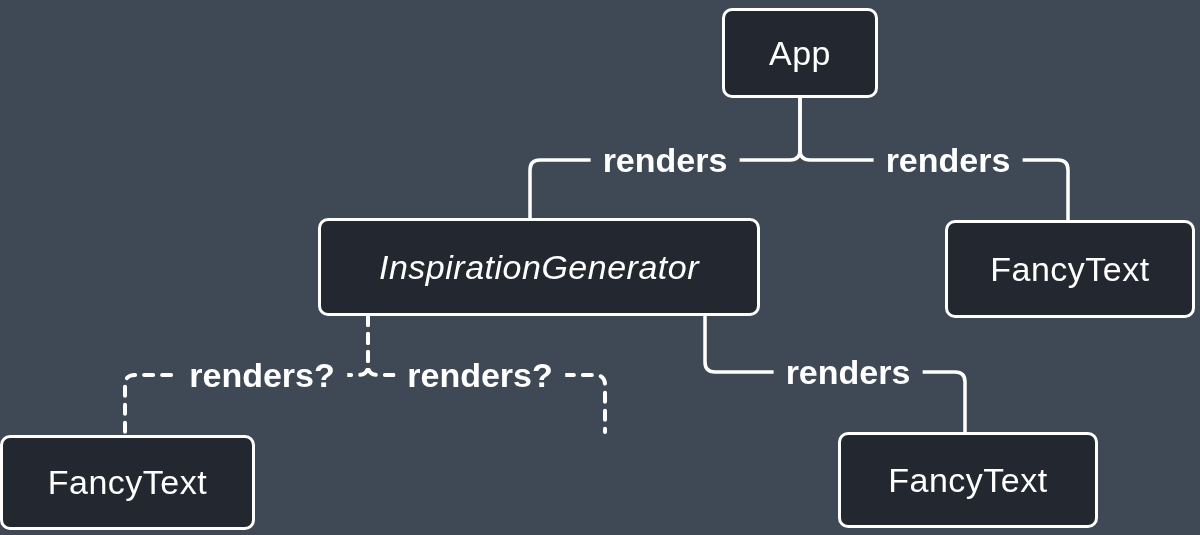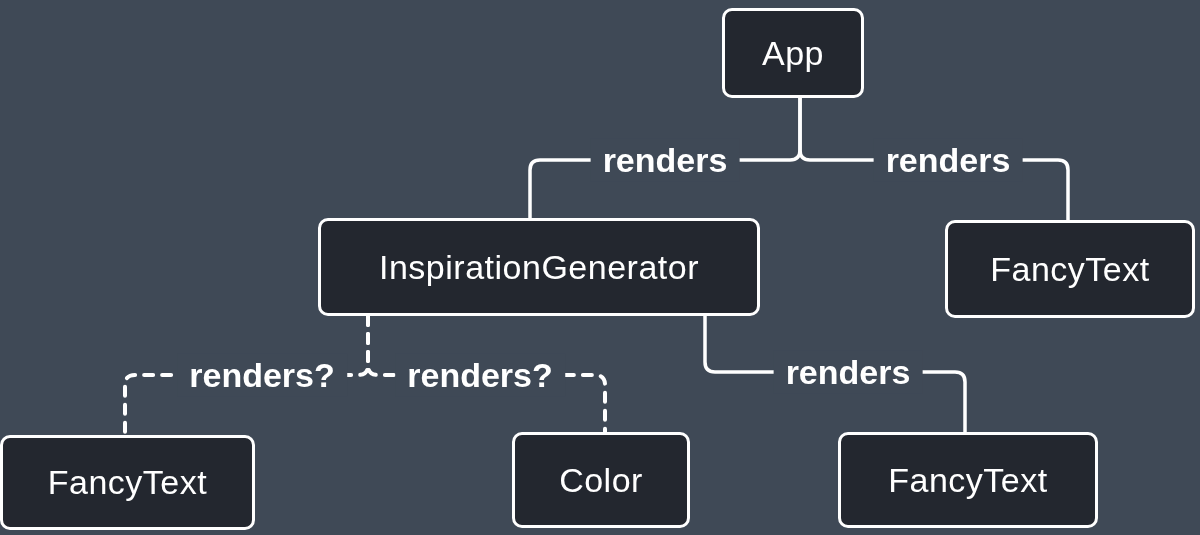--- a/index.html
+++ b/index.html
@@ -51,22 +51,22 @@
     z-index: 2;
     transform: translate(-50%, -50%);
     background: #3F4956;
     color: #FFFFFF;
     font-size: 34px;
     font-weight: 700;
     padding: 2px 12px;
     white-space: nowrap;
   }
   
-  .node-app                   { left: 722px; top:   8px; width: 142px; height:  90px; }
-  .node-inspiration-generator { left: 318px; top: 218px; width: 442px; height:  98px; }
+  .node-app                   { left: 722px; top:   8px; width: 156px; height:  90px; }
+  .node-inspiration-generator { left: 318px; top: 218px; width: 442px; height:  98px; font-style: italic; }
   .node-fancy-text-top        { left: 945px; top: 220px; width: 250px; height:  98px; }
   .node-fancy-text-bottom     { left:   0px; top: 435px; width: 255px; height:  95px; }
   .node-color                 { left: 512px; top: 432px; width: 178px; height:  96px; }
   .node-copyright             { left: 838px; top: 432px; width: 260px; height:  96px; }
   
   .label-app-ig        { left: 665px; top: 160px; }
   .label-app-ft        { left: 948px; top: 160px; }
   .label-ig-ft         { left: 262px; top: 375px; }
   .label-ig-color      { left: 480px; top: 375px; }
   .label-ig-copyright  { left: 848px; top: 372px; }
@@ -93,23 +93,20 @@
   </div>
 
   <div class="node node-fancy-text-top">
     <span>FancyText</span>
   </div>
 
   <div class="node node-fancy-text-bottom">
     <span>FancyText</span>
   </div>
 
-  <div class="node node-color">
-    <span>Color</span>
-  </div>
 
   <div class="node node-copyright">
     <span>FancyText</span>
   </div>
 
   <div class="edge-label label-app-ig">renders</div>
 
   <div class="edge-label label-app-ft">renders</div>
 
   <div class="edge-label label-ig-ft">renders?</div>

